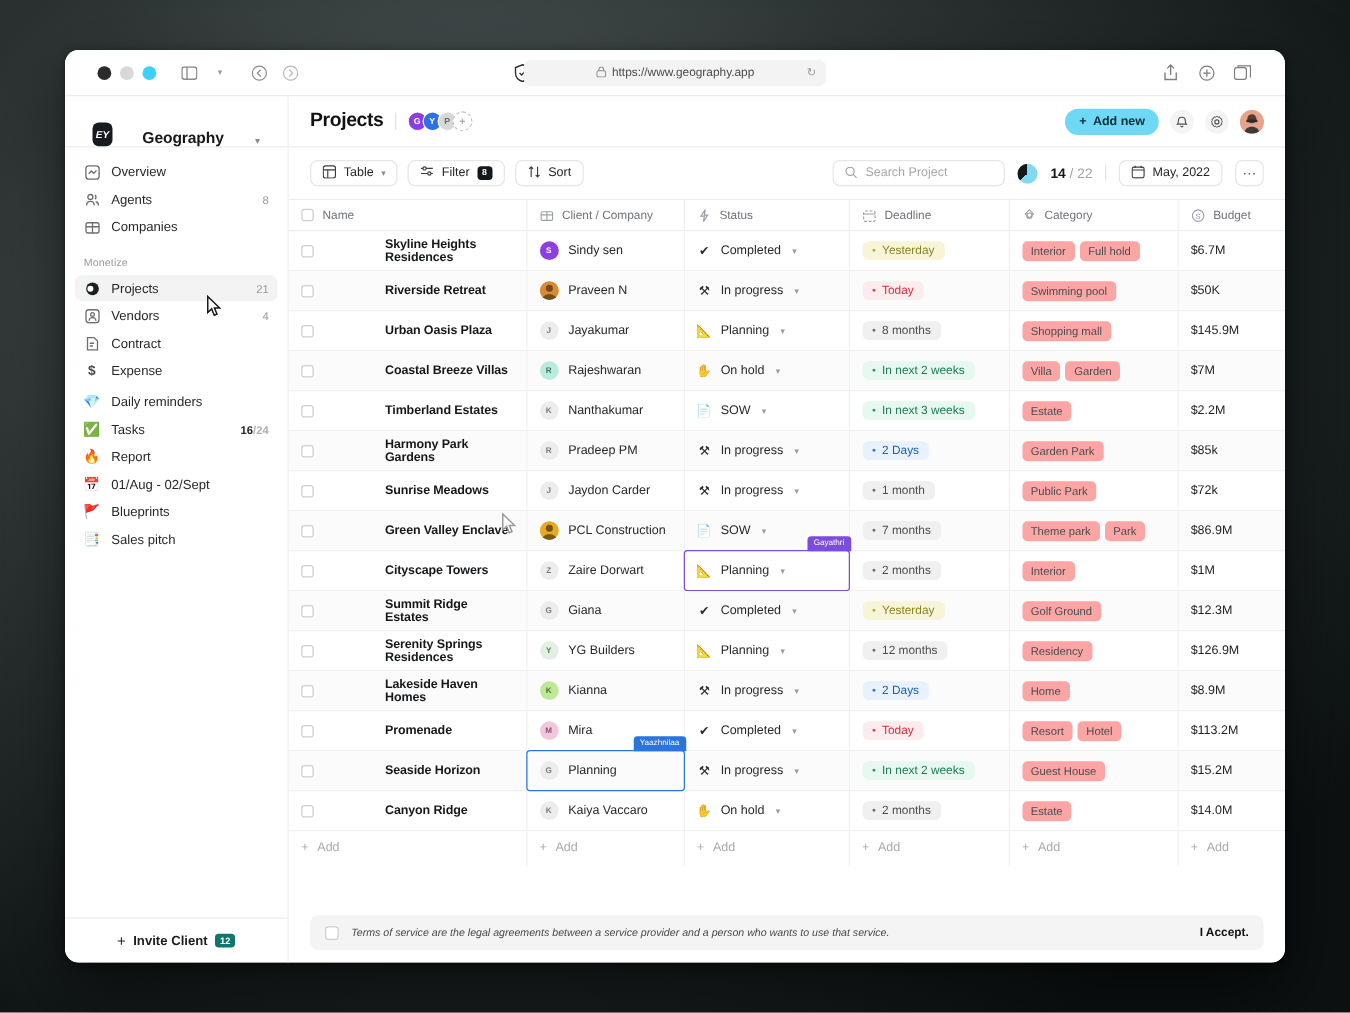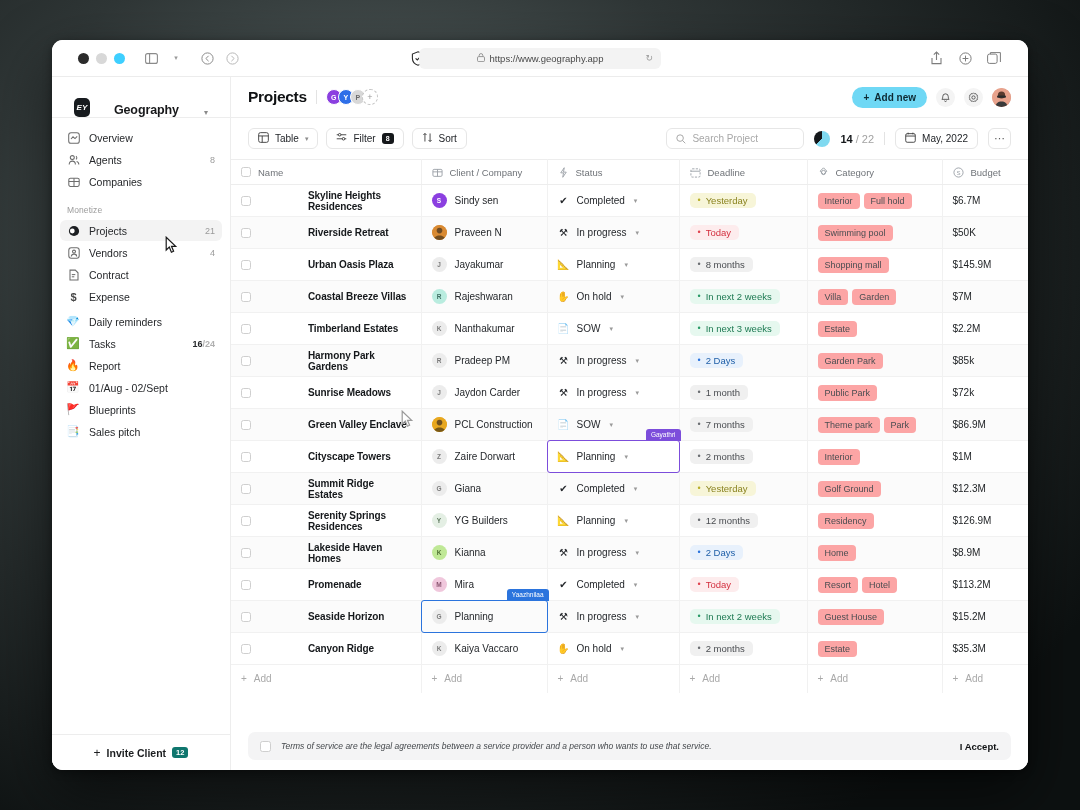--- a/index.html
+++ b/index.html
@@ -1144,21 +1144,21 @@
         <span class="st-caret">▾</span>
       </div>
 
     </td>
     <td>
       <span class="pill" style="background:#f0f0f0;color:#4a4d51">
         <span class="bul" style="color:#6b6e72">•</span>2 months
       </span>
     </td>
     <td><span class="tag">Estate</span></td>
-    <td><span class="budget">$35.3M</span></td>
+    <td><span class="budget">$14.0M</span></td>
               </tr>
               <tr class="addrow">
                 <td>
                   <span class="ad">
                     <span>+</span>
                     <span>Add</span>
                   </span>
                 </td>
                 <td>
                   <span class="ad">

